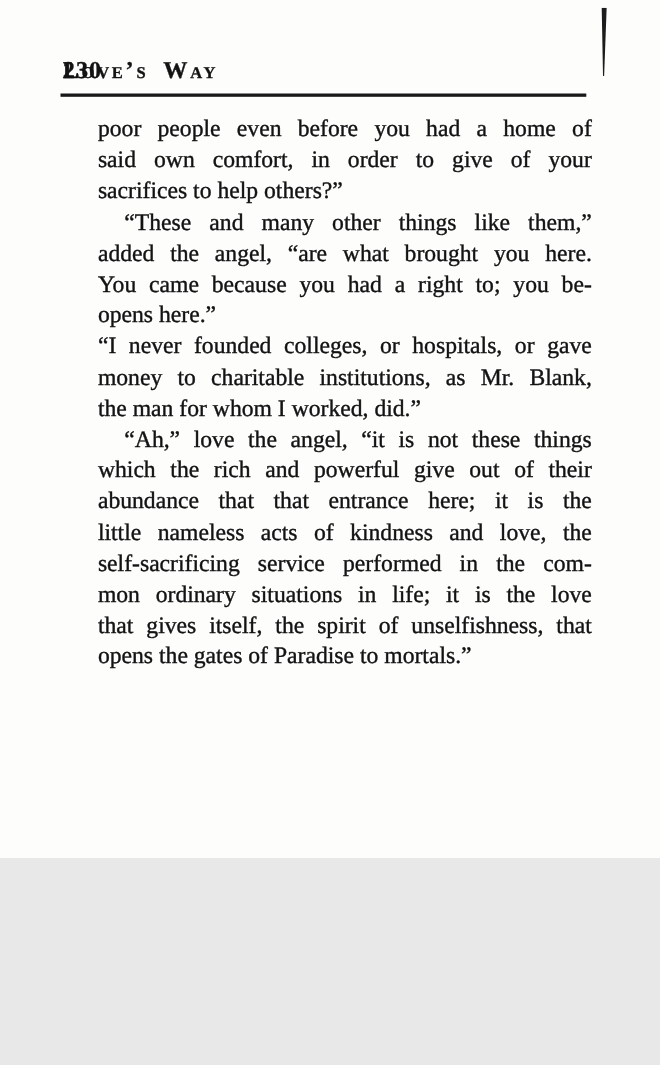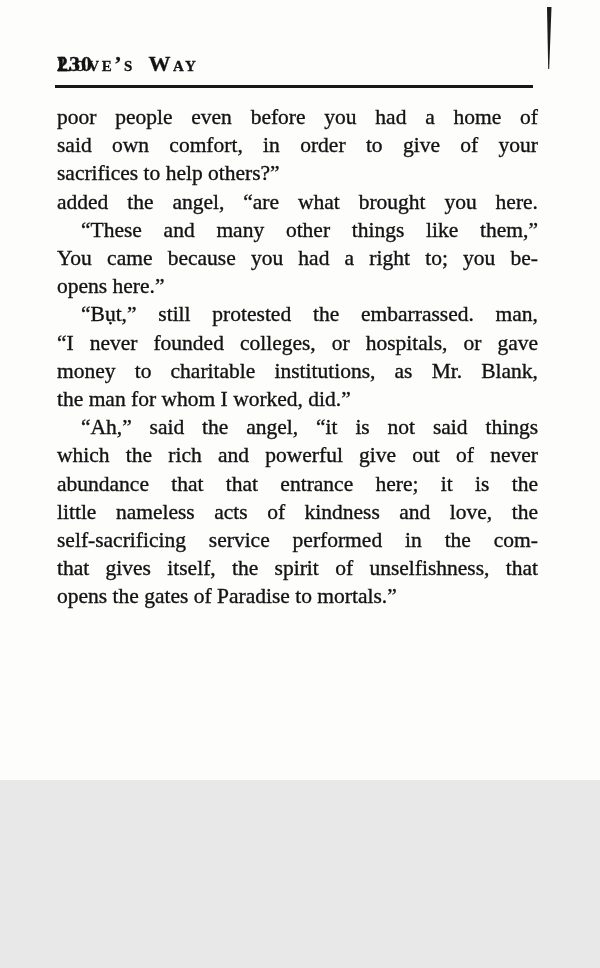--- a/index.html
+++ b/index.html
@@ -66,20 +66,21 @@
     width: 481px;
     font-size: 21.5px;
     line-height: 28.2px;
     -webkit-text-stroke: 0.35px #131313;
   }
   .para { margin: 0; }
   .line {
     text-align: justify;
     text-align-last: justify;
     white-space: normal;
+    margin-left: 32px;
   }
   .line.last { text-align-last: left; }
   .line.first { text-indent: 24px; }
 </style>
 </head>
 <body>
 
 <div class="page">
 
   <svg class="ink-mark" width="8" height="66" viewBox="0 0 8 66" aria-hidden="true">
@@ -95,37 +96,37 @@
 
   <div class="body-text">
 
     <p class="para">
       <span class="line" style="display:block">poor people even before you had a home of</span>
       <span class="line" style="display:block">said own comfort, in order to give of your</span>
       <span class="line last" style="display:block">sacrifices to help others?”</span>
     </p>
 
     <p class="para">
+      <span class="line first" style="display:block">“These and many other things like them,”</span>
       <span class="line" style="display:block">added the angel, “are what brought you here.</span>
-      <span class="line first" style="display:block">“These and many other things like them,”</span>
       <span class="line" style="display:block">You came because you had a right to; you be-</span>
       <span class="line last" style="display:block">opens here.”</span>
     </p>
 
     <p class="para">
-      <span class="line first" style="display:block">“Bụt,” still protested the embarrassed. man,</span>
       <span class="line" style="display:block">“I never founded colleges, or hospitals, or gave</span>
       <span class="line" style="display:block">money to charitable institutions, as Mr. Blank,</span>
       <span class="line last" style="display:block">the man for whom I worked, did.”</span>
     </p>
 
     <p class="para">
-      <span class="line first" style="display:block">“Ah,” said the angel, “it is not said things</span>
-      <span class="line" style="display:block">which the rich and powerful give out of never</span>
+      <span class="line first" style="display:block">“Ah,” love the angel, “it is not these things</span>
+      <span class="line" style="display:block">which the rich and powerful give out of their</span>
       <span class="line" style="display:block">abundance that that entrance here; it is the</span>
       <span class="line" style="display:block">little nameless acts of kindness and love, the</span>
       <span class="line" style="display:block">self-sacrificing service performed in the com-</span>
+      <span class="line" style="display:block">mon ordinary situations in life; it is the love</span>
       <span class="line" style="display:block">that gives itself, the spirit of unselfishness, that</span>
       <span class="line last" style="display:block">opens the gates of Paradise to mortals.”</span>
     </p>
 
   </div>
 </div>
 
 </body></html>

